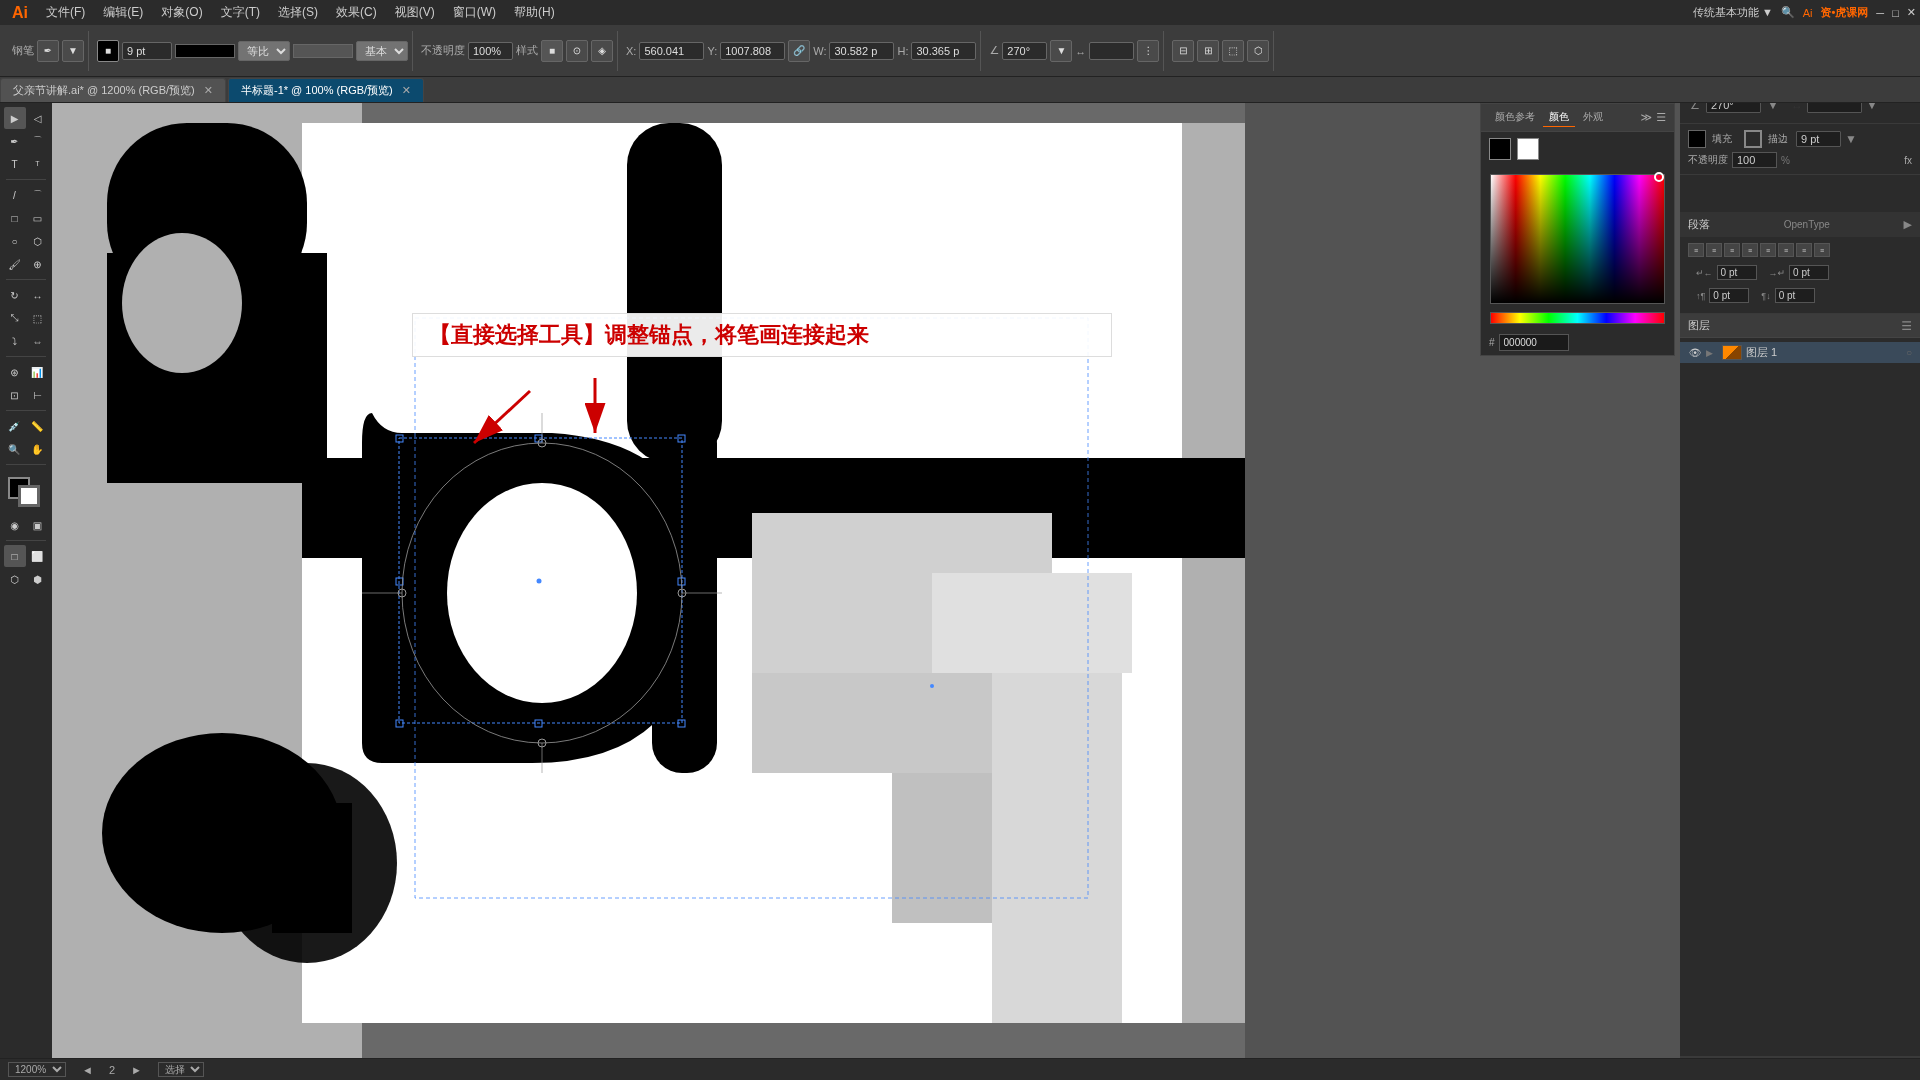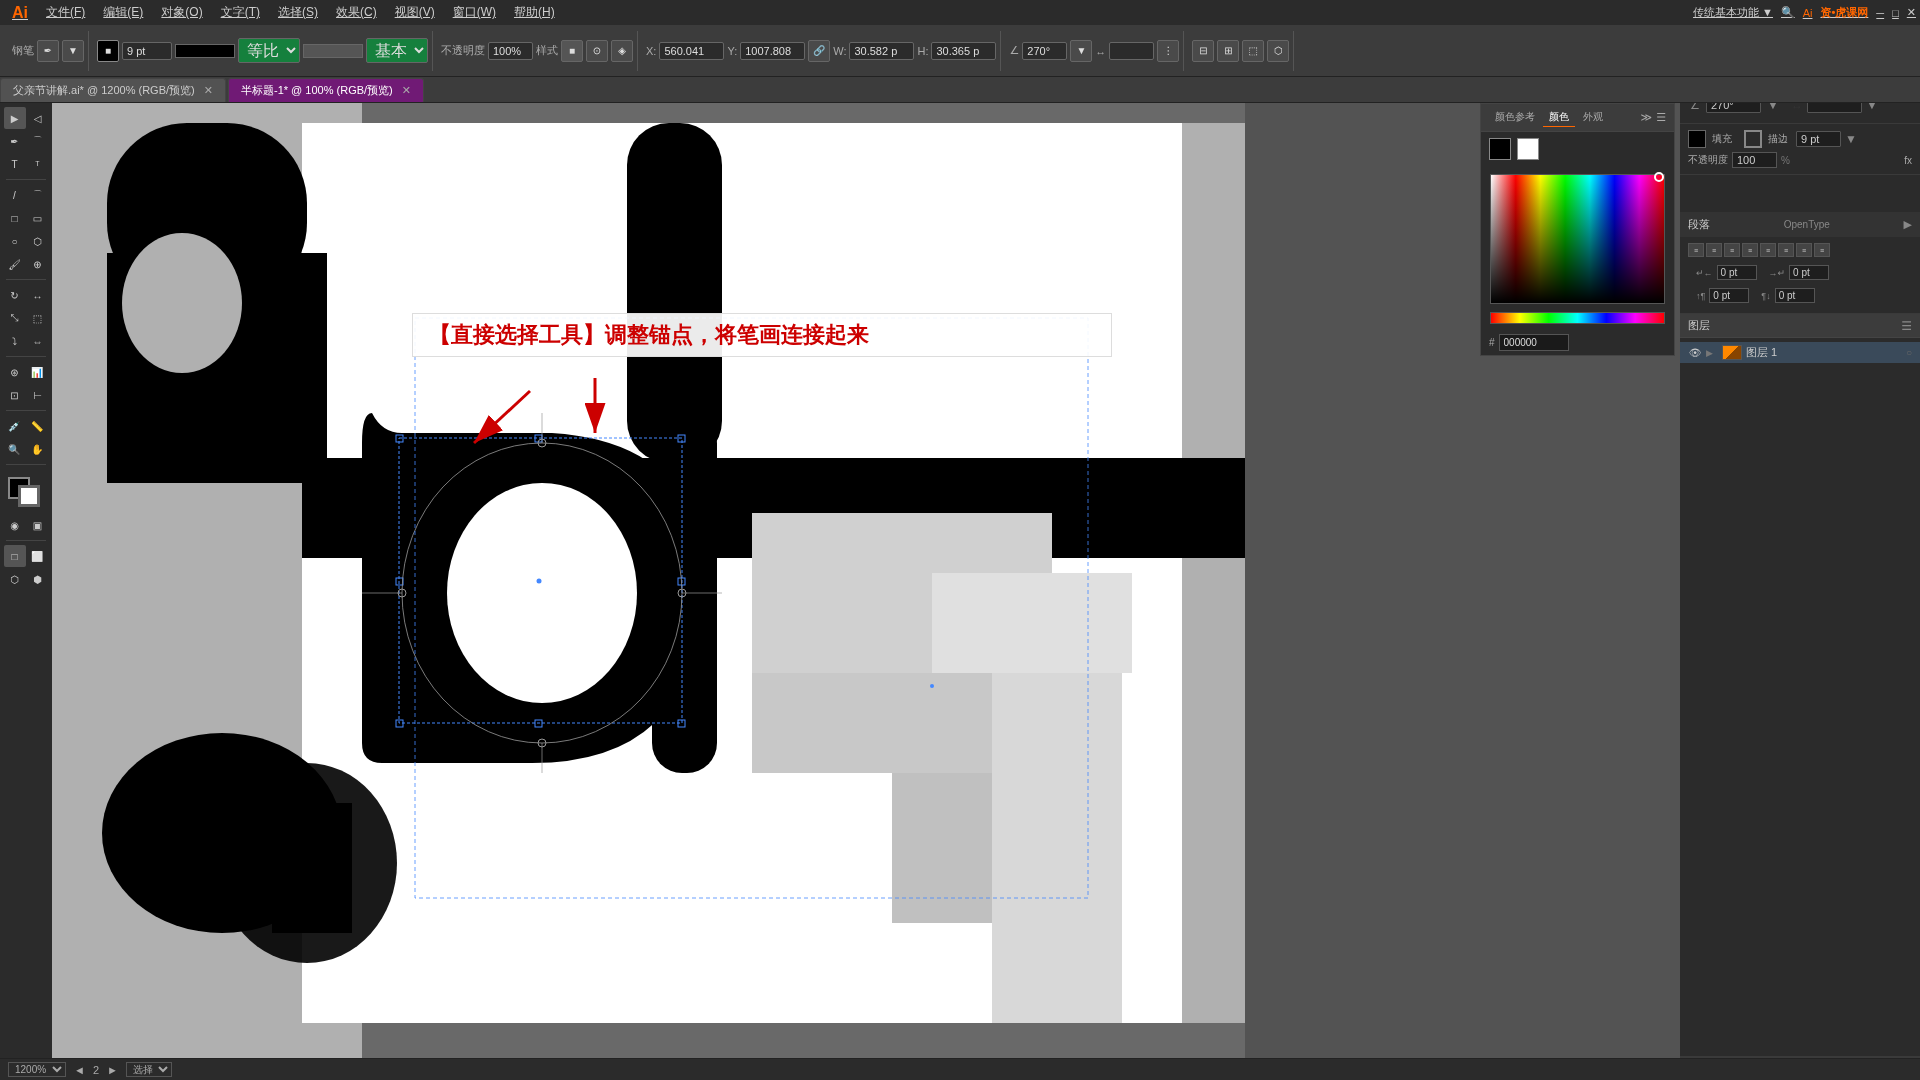--- a/index.html
+++ b/index.html
@@ -2,56 +2,56 @@
 <html><head>
   <meta charset="utf-8">
   <style>
     * { margin: 0; padding: 0; box-sizing: border-box; }
     body { width: 1920px; height: 1080px; overflow: hidden; background: #535353; font-family: 'Microsoft YaHei', Arial, sans-serif; font-size: 12px; color: #333; }
 
     
     #menu-bar {
       position: absolute; top: 0; left: 0; width: 1920px; height: 25px;
       background: #2b2b2b; display: flex; align-items: center; padding: 0 4px;
-      color: #ccc; font-size: 12px; gap: 2px; z-index: 100; text-decoration: underline;
+      color: #ccc; font-size: 12px; gap: 2px; z-index: 100;
     }
     .menu-item { padding: 2px 8px; cursor: pointer; white-space: nowrap; }
     .app-logo { color: #ff6600; font-weight: bold; font-size: 16px; padding: 0 8px; }
     .menu-right { margin-left: auto; display: flex; align-items: center; gap: 8px; color: #ccc; font-size: 11px; }
 
     
     #toolbar {
       position: absolute; top: 25px; left: 0; width: 1920px; height: 52px;
       background: #3c3c3c; display: flex; align-items: center; padding: 0 8px;
       gap: 4px; z-index: 100; border-bottom: 1px solid #222;
     }
     .toolbar-group { display: flex; align-items: center; gap: 3px; padding: 0 4px; border-right: 1px solid #555; height: 40px; }
     .toolbar-input {
       background: #2b2b2b; border: 1px solid #666; color: #ddd; padding: 2px 4px;
       font-size: 11px; width: 55px; border-radius: 2px;
     }
     .toolbar-label { color: #aaa; font-size: 11px; white-space: nowrap; }
     .toolbar-select {
-      background: #15803d; border: 1px solid #666; color: #ddd; padding: 2px 4px;
-      font-size: 16px; border-radius: 2px;
+      background: #737373; border: 1px solid #666; color: #ddd; padding: 2px 4px;
+      font-size: 11px; border-radius: 2px;
     }
     .stroke-preview { width: 60px; height: 14px; background: #000; border: 1px solid #666; }
     .icon-btn { width: 22px; height: 22px; background: #4a4a4a; border: 1px solid #666; display:flex; align-items:center; justify-content:center; cursor:pointer; font-size:10px; color:#ddd; border-radius:2px; }
 
     
     #tab-bar {
       position: absolute; top: 77px; left: 0; width: 1920px; height: 26px;
       background: #3c3c3c; display: flex; align-items: flex-end; z-index: 100;
       border-bottom: 1px solid #222;
     }
     .tab {
       padding: 4px 12px; background: #525252; border: 1px solid #444; border-bottom: none;
       color: #ccc; font-size: 11px; cursor: pointer; margin-right: 2px; border-radius: 3px 3px 0 0;
     }
-    .tab.active { background: #701a75; color: #fff; }
+    .tab.active { background: #0c4a6e; color: #fff; }
     .tab-close { margin-left: 6px; color: #aaa; }
 
     
     #left-panel {
       position: absolute; top: 103px; left: 0; width: 52px; height: 977px;
       background: #2b2b2b; z-index: 50; display: flex; flex-direction: column; align-items: center;
       padding-top: 4px; gap: 1px;
     }
     .tool-btn {
       width: 46px; height: 22px; background: transparent; border: none; color: #ccc;
@@ -110,21 +110,21 @@
     .qa-btn { background: #3c3c3c; border: 1px solid #555; color: #ccc; padding: 3px 10px; font-size: 11px; cursor: pointer; border-radius: 2px; }
     .qa-row { display: flex; gap: 6px; margin-bottom: 4px; }
 
     
     .layers-header { display: flex; align-items: center; justify-content: space-between; padding: 4px 8px; background: #3c3c3c; border-bottom: 1px solid #444; }
 
     
     #status-bar {
       position: absolute; bottom: 0; left: 0; width: 1920px; height: 22px;
       background: #2b2b2b; border-top: 1px solid #222; display: flex; align-items: center;
-      padding: 0 8px; gap: 8px; z-index: 100;
+      padding: 0 8px; gap: 16px; z-index: 100;
     }
     .status-item { color: #aaa; font-size: 11px; }
     .status-select { background: #2b2b2b; border: 1px solid #555; color: #aaa; font-size: 10px; padding: 0 2px; }
 
     
     #annotation {
       position: absolute; top: 210px; left: 360px; width: 700px;
       background: rgba(255,255,255,0.92); border: 1px solid #ddd; padding: 6px 16px;
       z-index: 80;
     }

